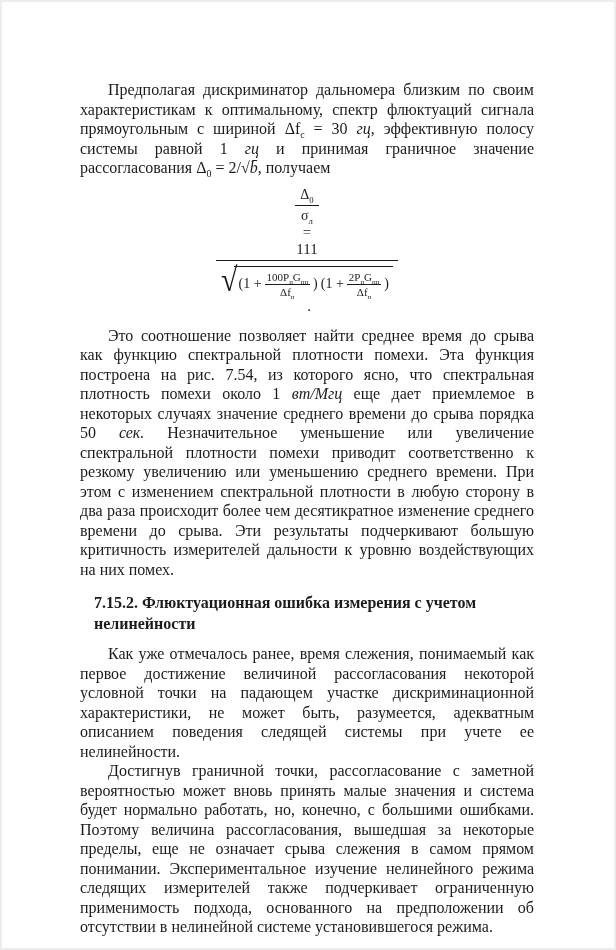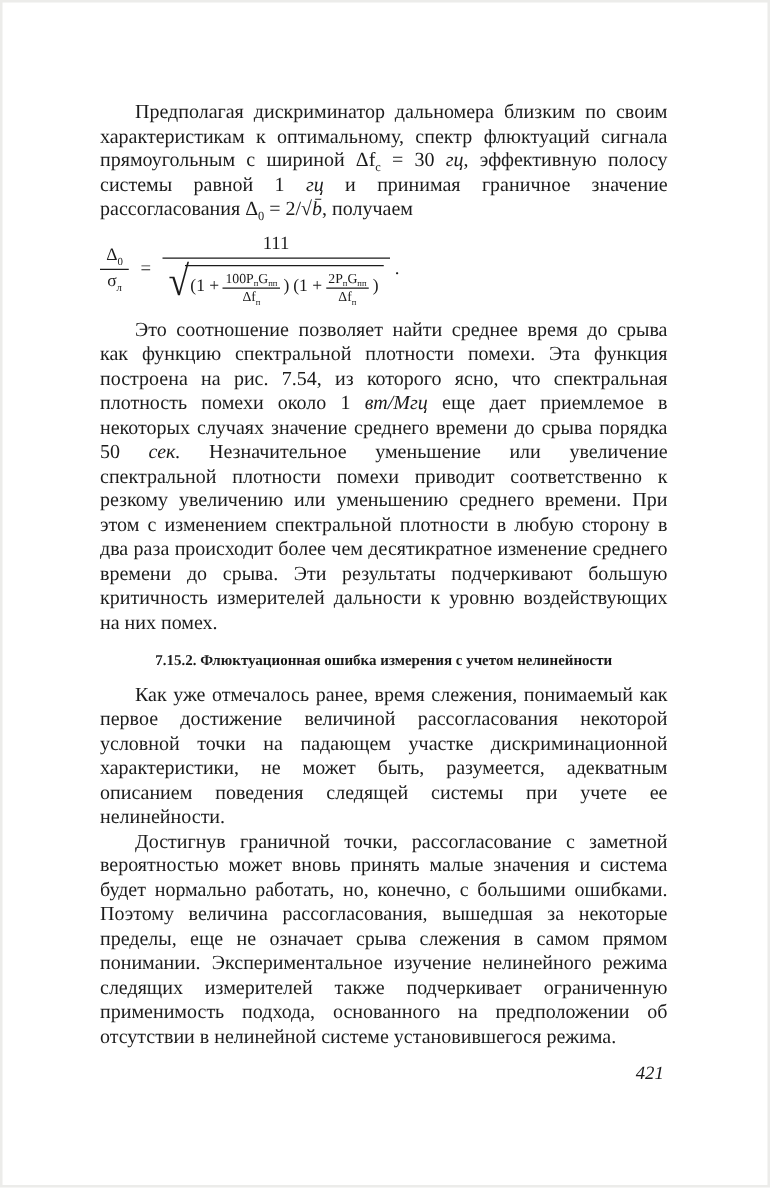--- a/index.html
+++ b/index.html
@@ -15,22 +15,22 @@
     margin:0;
     font-size:16px;
     line-height:19.5px;
     text-align:justify;
     text-indent:28px;
   }
   .it{font-style:italic}
   sub{font-size:0.62em;line-height:0}
   
   .formula{
-    display:flex;justify-content:flex-start;align-items:center;
-    margin:9px 0 11px;font-size:15px;
+    display:flex;justify-content:space-between;align-items:center;
+    margin:9px 0 11px;font-size:15px;flex-direction:column;
   }
   .frac{display:inline-flex;flex-direction:column;text-align:center}
   .frac > .top{border-bottom:1px solid #1b1b1b;padding:0 5px 2px}
   .frac > .bot{padding:2px 5px 0}
   .lhs{font-size:14px}
   .eq{margin:0 9px}
   .sqrt-row{display:flex;align-items:flex-start;justify-content:center}
   .sqrt-sign{
     font-size:30px;line-height:30px;
     transform:scaleY(1.12);transform-origin:top center;
@@ -41,21 +41,21 @@
     padding:4px 4px 0;
     display:inline-flex;align-items:center;column-gap:3px;
     font-size:14px;margin-top:3px;
   }
   .sfrac{display:inline-flex;flex-direction:column;text-align:center;font-size:11px}
   .sfrac > .top{border-bottom:1px solid #1b1b1b;padding:0 2px 1px}
   .sfrac > .bot{padding:1px 2px 0}
   .period{margin-left:4px}
   
   .heading{
-    font-size:12px;font-weight:700;text-align:center;
+    font-size:16px;font-weight:700;text-align:left;
     margin:13px 14px 10px;line-height:1.32;text-indent:0;
   }
   
   .page-number{
     text-align:right;font-size:15px;margin-top:12px;padding-right:3px;font-style:italic;
   }
 </style>
 </head>
 <body>
 

